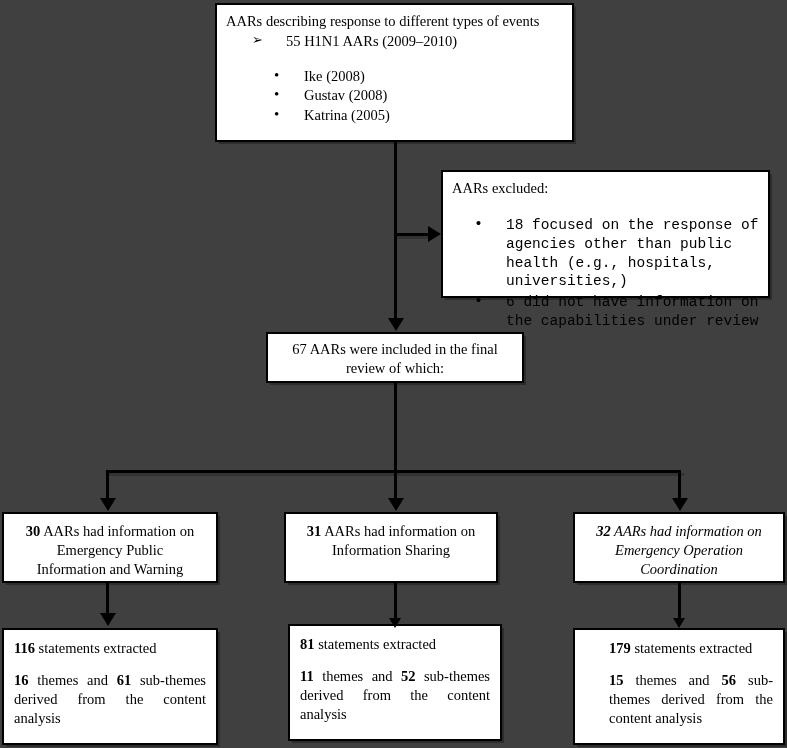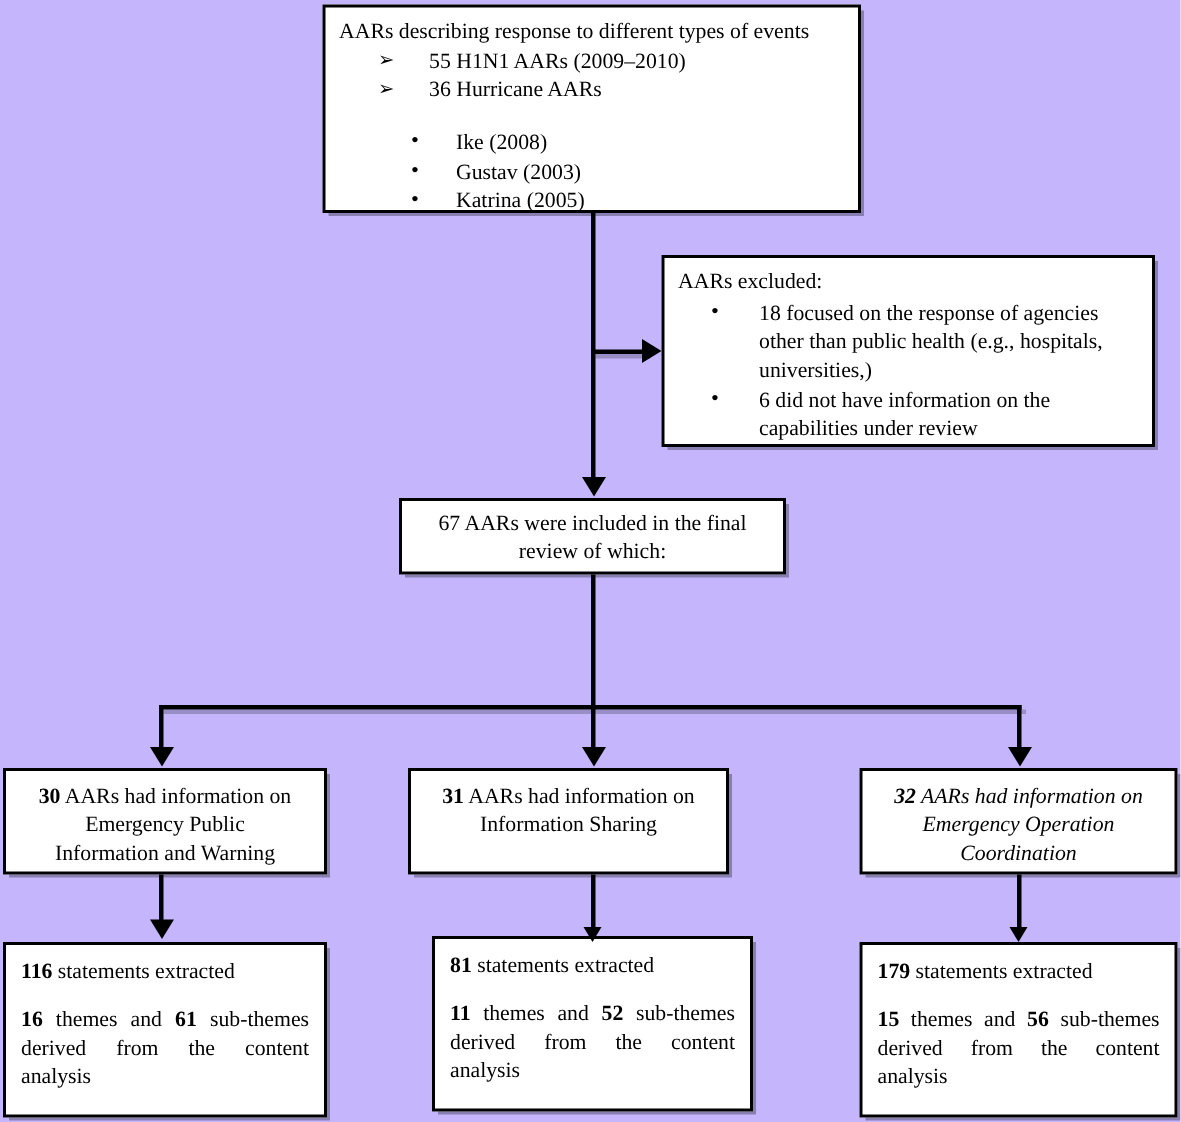--- a/index.html
+++ b/index.html
@@ -8,21 +8,21 @@
     height: 748px;
     background: #ffffff;
     font-family: "Liberation Serif", "DejaVu Serif", serif;
     color: #000000;
     overflow: hidden;
   }
   #canvas {
     position: relative;
     width: 787px;
     height: 748px;
-    background: #c4b5fd;
+    background: #404040;
   }
 
   
   .node {
     position: absolute;
     background: #ffffff;
     border: 2px solid #000000;
     box-shadow: 3px 3px 0 -1px rgba(0,0,0,0.30);
     font-size: 14.5px;
     line-height: 1.30;
@@ -49,21 +49,21 @@
     top: -1px;
     font-size: 13px;
   }
   ul.lvl2 > li::before {
     content: "\2022";
     position: absolute;
     left: 4px;
     top: -1px;
     font-size: 15px;
   }
-  ul.bul { list-style: none; margin: 2px 0 0 22px; }
+  ul.bul { list-style: none; margin: 18px 0 0 22px; font-family: Liberation Mono, monospace; }
   ul.bul > li {
     position: relative;
     padding-left: 32px;
     line-height: 1.30;
     margin-top: 2px;
   }
   ul.bul > li::before {
     content: "\2022";
     position: absolute;
     left: 0;
@@ -100,25 +100,24 @@
 </head>
 <body>
 
 <div id="canvas">
 
   <div class="node" style="left:215px; top:3px; width:359px; height:139px;">
     <div class="pad">
       <div>AARs describing response to different types of events</div>
       <ul class="lvl1">
         <li><span>55 H1N1 AARs (2009–2010)</span></li>
-        <li><span>36 Hurricane AARs</span></li>
       </ul>
       <ul class="lvl2">
         <li><span>Ike (2008)</span></li>
-        <li><span>Gustav (2003)</span></li>
+        <li><span>Gustav (2008)</span></li>
         <li><span>Katrina (2005)</span></li>
       </ul>
     </div>
   </div>
 
   <div class="node" style="left:441px; top:170px; width:329px; height:128px;">
     <div class="pad">
       <div>AARs excluded:</div>
       <ul class="bul">
         <li><span>18 focused on the response of agencies other than public health (e.g., hospitals, universities,)</span></li>
@@ -135,21 +134,21 @@
   </div>
 
   <div class="node center" style="left:2px; top:512px; width:216px; height:71px;">
     <div class="pad" style="padding-top:8px;">
       <div><span class="b">30</span><span> AARs had information on</span></div>
       <div>Emergency Public</div>
       <div>Information and Warning</div>
     </div>
   </div>
 
-  <div class="node center" style="left:272px; top:512px; width:214px; height:71px;">
+  <div class="node center" style="left:284px; top:512px; width:214px; height:71px;">
     <div class="pad" style="padding-top:8px;">
       <div><span class="b">31</span><span> AARs had information on</span></div>
       <div>Information Sharing</div>
       <div></div>
     </div>
   </div>
 
   <div class="node center" style="left:573px; top:512px; width:212px; height:71px;font-style:italic;">
     <div class="pad" style="padding-top:8px;">
       <div><span class="b">32</span><span> AARs had information on</span></div>
@@ -167,21 +166,21 @@
   </div>
 
   <div class="node" style="left:288px; top:624px; width:214px; height:117px;">
     <div class="pad" style="padding:9px 10px;">
       <div><span class="b">81</span><span> statements extracted</span></div>
       <div class="sub-gap"></div>
       <div class="just"><span class="b">11</span><span> themes and </span><span class="b">52</span><span> sub-themes derived from the content analysis</span></div>
     </div>
   </div>
 
-  <div class="node" style="left:573px; top:628px; width:212px; height:117px;">
+  <div class="node" style="left:573px; top:628px; width:212px; height:117px;padding-left:24px;">
     <div class="pad" style="padding:9px 10px;">
       <div><span class="b">179</span><span> statements extracted</span></div>
       <div class="sub-gap"></div>
       <div class="just"><span class="b">15</span><span> themes and </span><span class="b">56</span><span> sub-themes derived from the content analysis</span></div>
     </div>
   </div>
 
   <div class="vline" style="left:394px; top:142px; height:178px;"></div>
   <div class="arrow-down" style="left:388px; top:318px;"></div>
 

